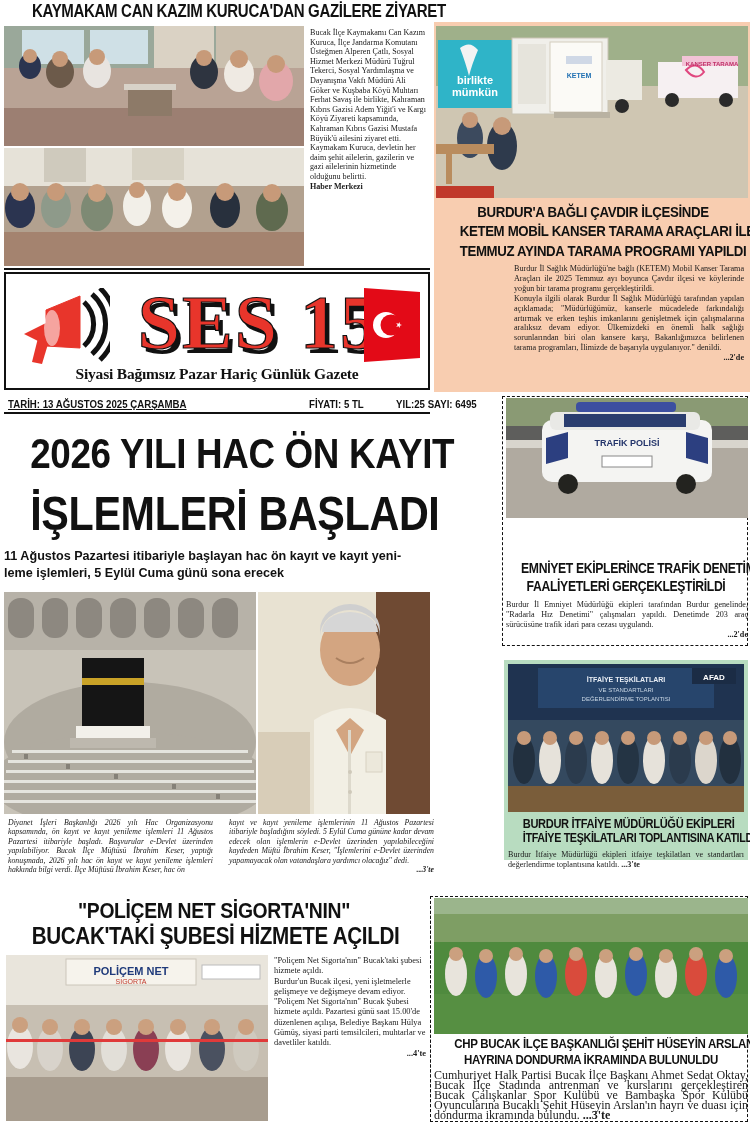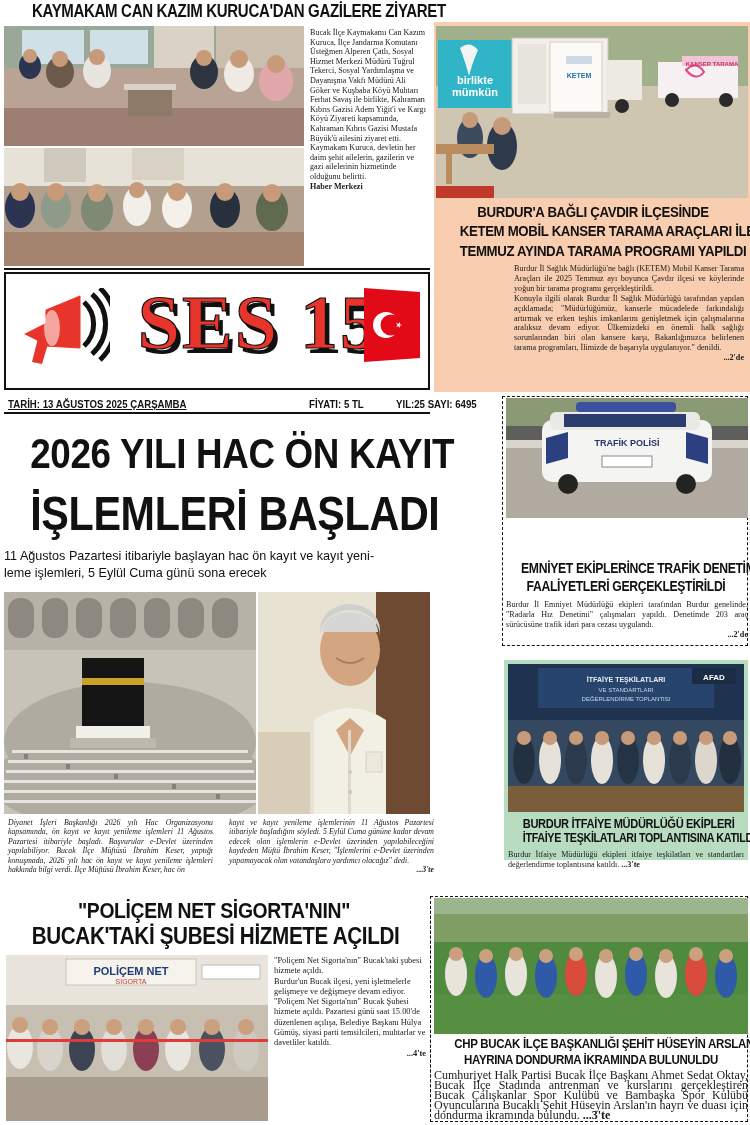--- a/index.html
+++ b/index.html
@@ -86,21 +86,21 @@
   
   #main-head-1 { position:absolute; left:0; top:430px; width:432px; height:52px;
     font-size:48px; line-height:52px; }
   #main-head-2 { position:absolute; left:0; top:488px; width:432px; height:52px;
     font-size:48px; line-height:52px; }
   #main-sub {
     position:absolute; left:4px; top:548px; width:424px; height:34px;
     font-family:"Liberation Sans", sans-serif; font-size:12.6px; line-height:17px;
     color:#111; text-align:justify; text-justify:inter-word;
   }
-  #main-sub span { display:block; }
+  #main-sub span { display:block;font-weight:bold; }
 
   #hac-photo { left:4px; top:592px; width:252px; height:222px; }
   #mufti-photo { left:258px; top:592px; width:172px; height:222px; }
 
   #hac-body { position:absolute; left:8px; top:818px; width:426px; height:62px;font-style:italic; }
   #hac-body .col { position:absolute; top:0; width:205px; }
   #hac-col-1 { left:0; }
   #hac-col-2 { left:221px; }
   #hac-body .body-text { font-size:7.8px; line-height:9.4px; }
 
@@ -233,20 +233,21 @@
     </div>
     <div id="ses-text">SES 15</div>
     <div id="flag">
       <svg width="56" height="74" viewBox="0 0 56 74">
         <path d="M0 0 L56 4 L56 70 L0 74 Z" fill="#e30a17"></path>
         <circle cx="22" cy="37" r="13" fill="#fff"></circle>
         <circle cx="27" cy="37" r="10.5" fill="#e30a17"></circle>
         <polygon fill="#fff" points="38,37 32.2,38.9 35.8,33.9 35.8,40.1 32.2,35.1"></polygon>
       </svg>
     </div>
+    <div id="tagline">Siyasi Bağımsız Pazar Hariç Günlük Gazete</div>
   </div>
 
   <div id="datebar">
     <span id="d-tarih">TARİH: 13 AĞUSTOS 2025 ÇARŞAMBA</span>
     <span id="d-fiyat">FİYATI: 5 TL</span>
     <span id="d-yil">YIL:25  SAYI: 6495</span>
   </div>
 
   <div class="hl" id="main-head-1" style="font-size: 42.8px; line-height: 46.224px;">2026 YILI HAC ÖN KAYIT</div>
   <div class="hl" id="main-head-2">İŞLEMLERİ BAŞLADI</div>

